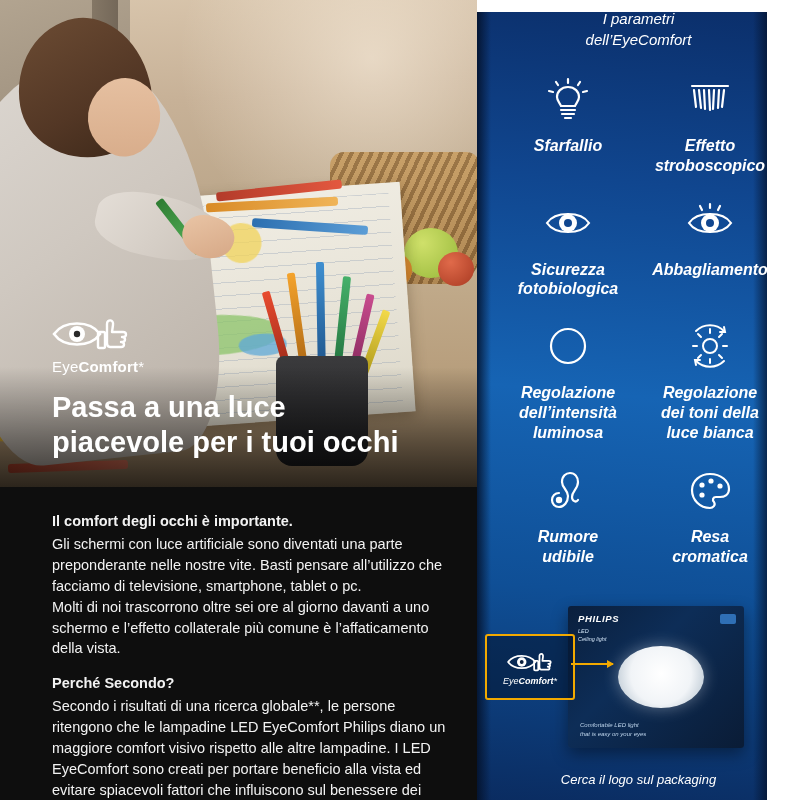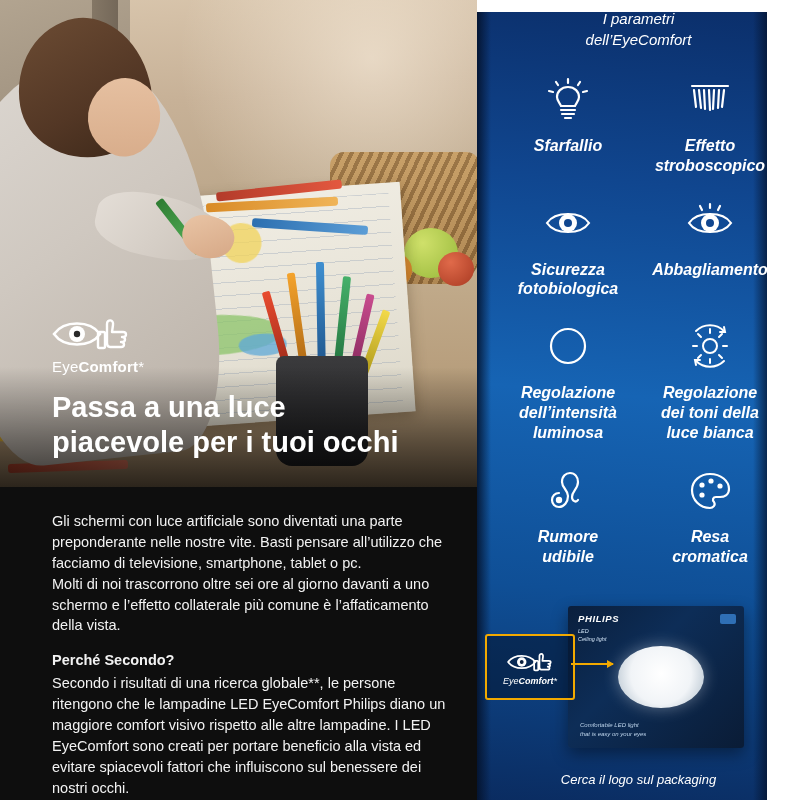--- a/index.html
+++ b/index.html
@@ -460,20 +460,21 @@
         </div>
       </div>
 
       <div class="photo-headline">
         <span class="l1">Passa a una luce</span>
         <span class="l2">piacevole per i tuoi occhi</span>
       </div>
     </div>
 
     <div class="dark-block">
+      <p class="db-h">Il comfort degli occhi è importante.</p>
       <p class="db-p" style="white-space:pre-line;">Gli schermi con luce artificiale sono diventati una parte preponderante nelle nostre vite. Basti pensare all’utilizzo che facciamo di televisione, smartphone, tablet o pc.
 Molti di noi trascorrono oltre sei ore al giorno davanti a uno schermo e l’effetto collaterale più comune è l’affaticamento della vista.</p>
       <div class="db-gap"></div>
       <p class="db-h">Perché Secondo?</p>
       <p class="db-p">Secondo i risultati di una ricerca globale**, le persone ritengono che le lampadine LED EyeComfort Philips diano un maggiore comfort visivo rispetto alle altre lampadine. I LED EyeComfort sono creati per portare beneficio alla vista ed evitare spiacevoli fattori che influiscono sul benessere dei nostri occhi.</p>
     </div>
   </div>
 
   <div class="right-col">
     <div class="right-edge-l"></div>

